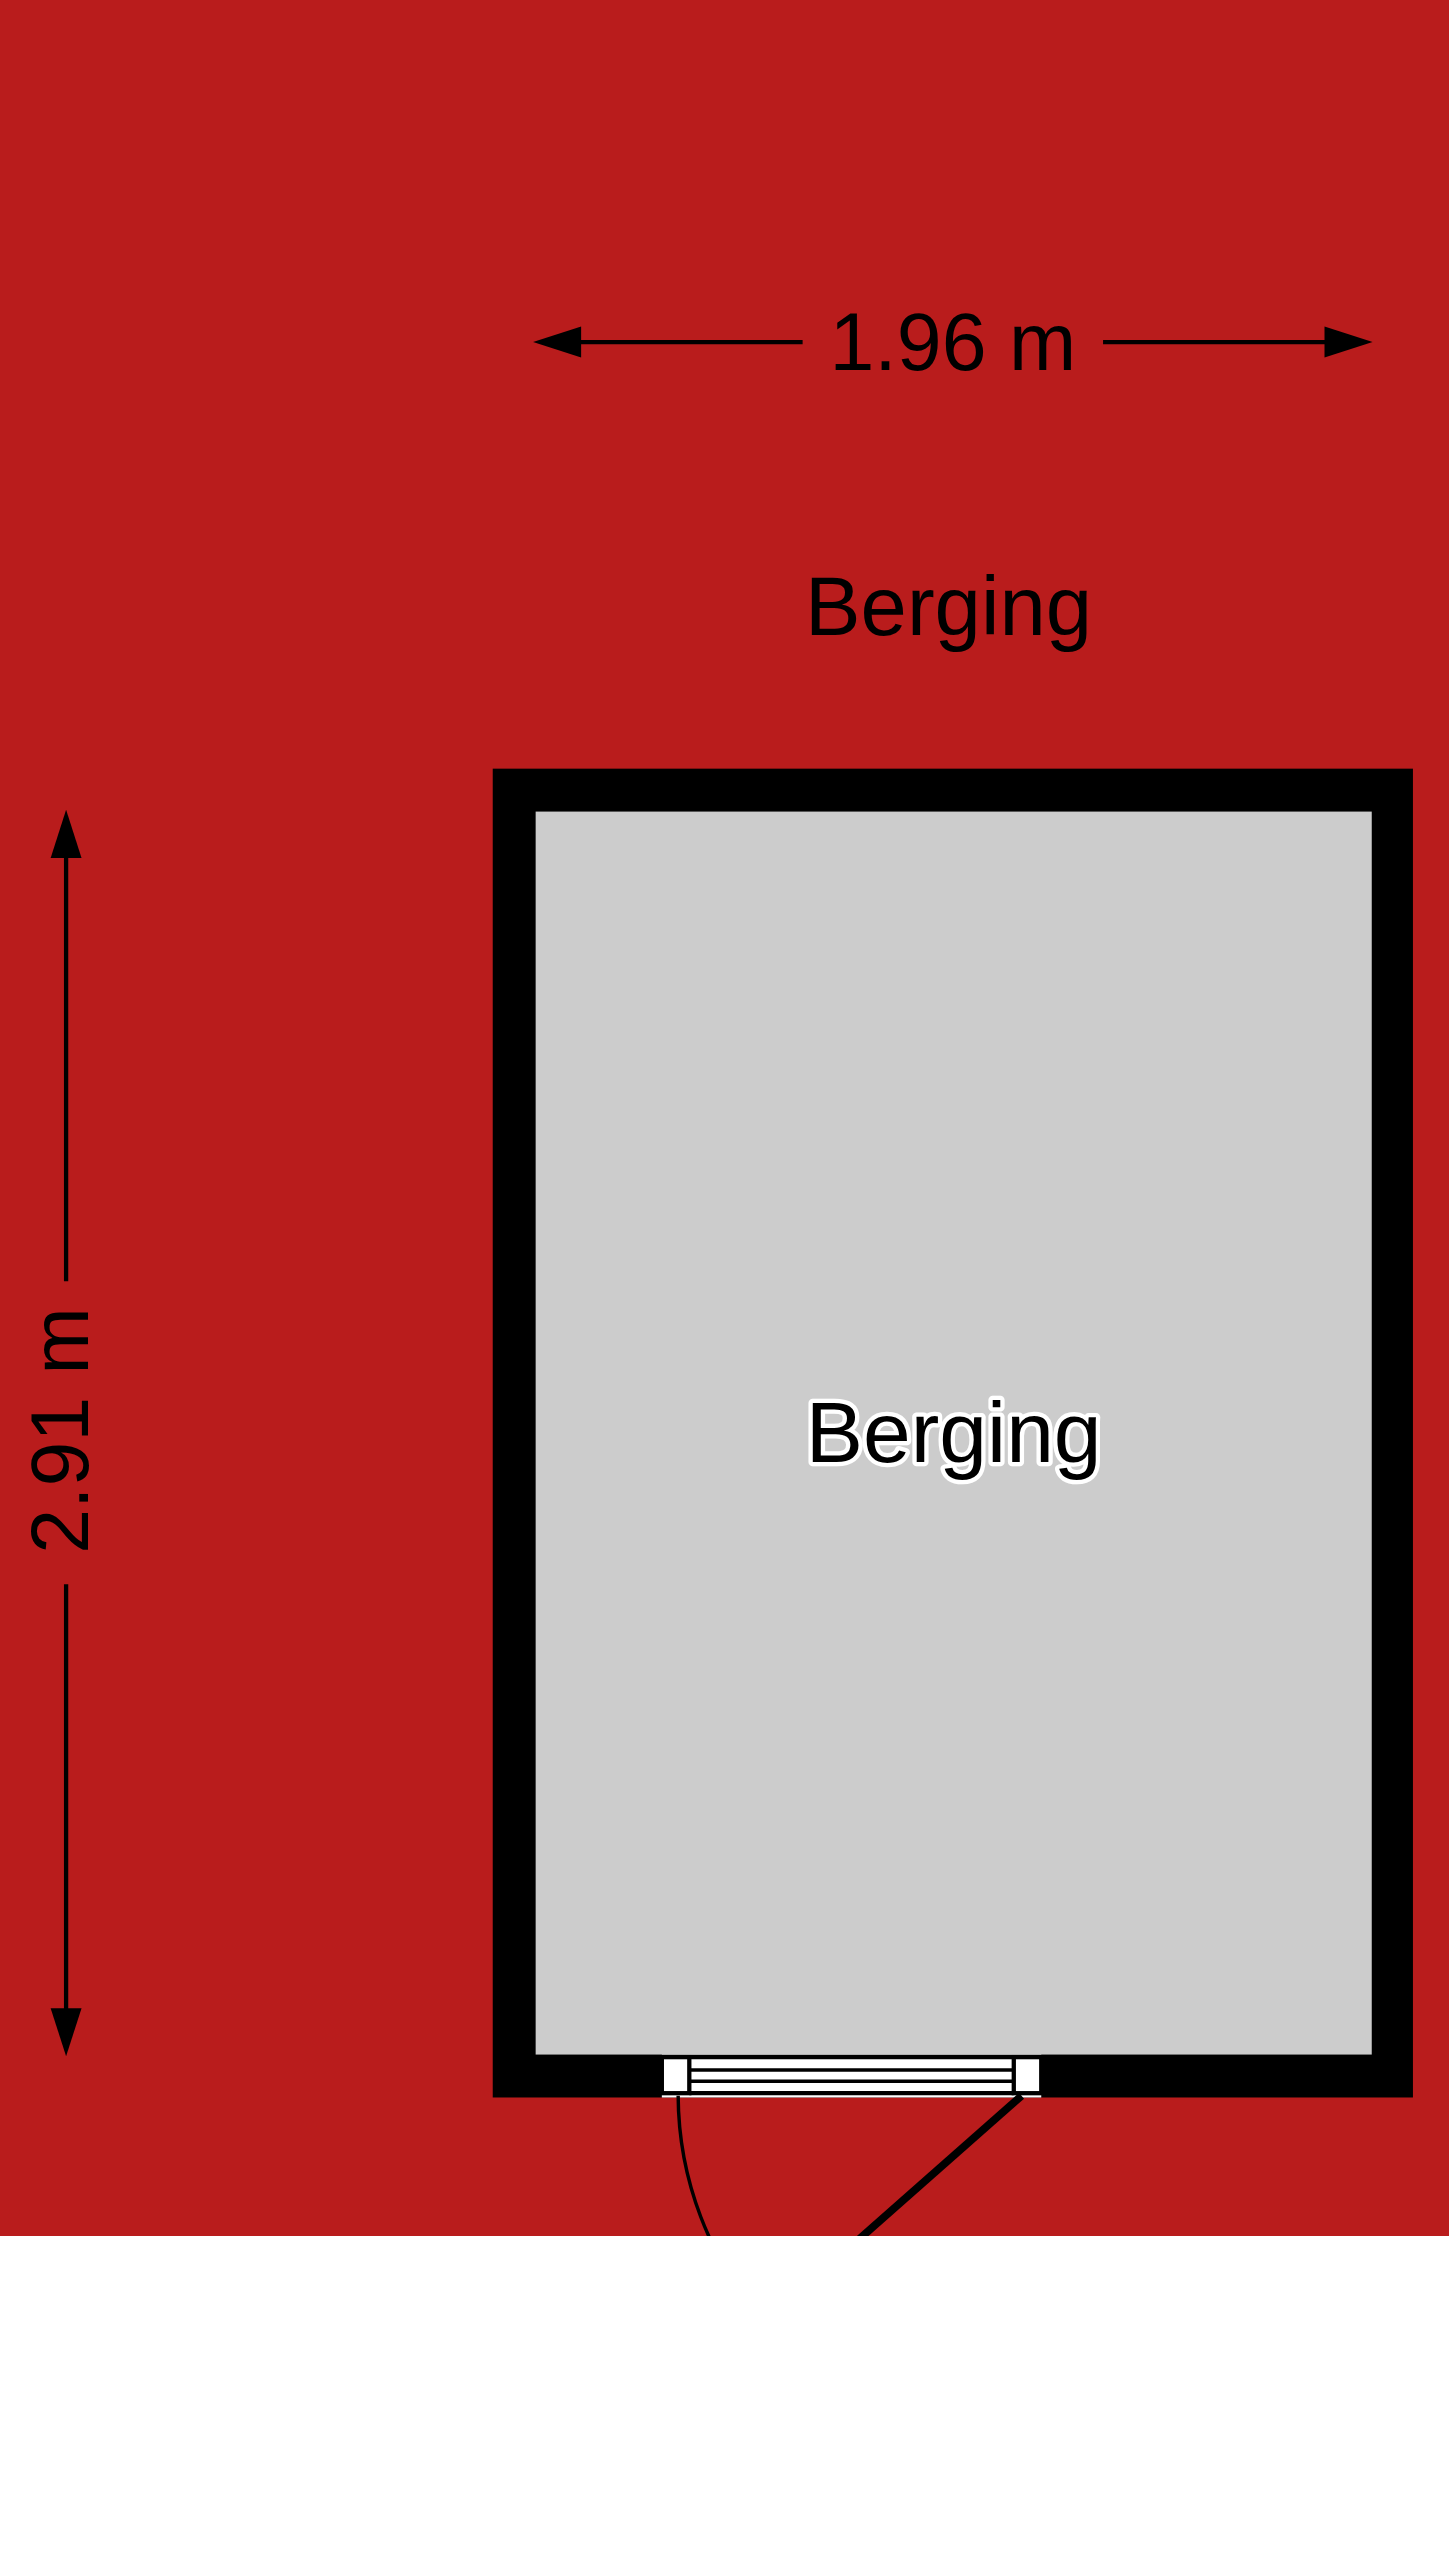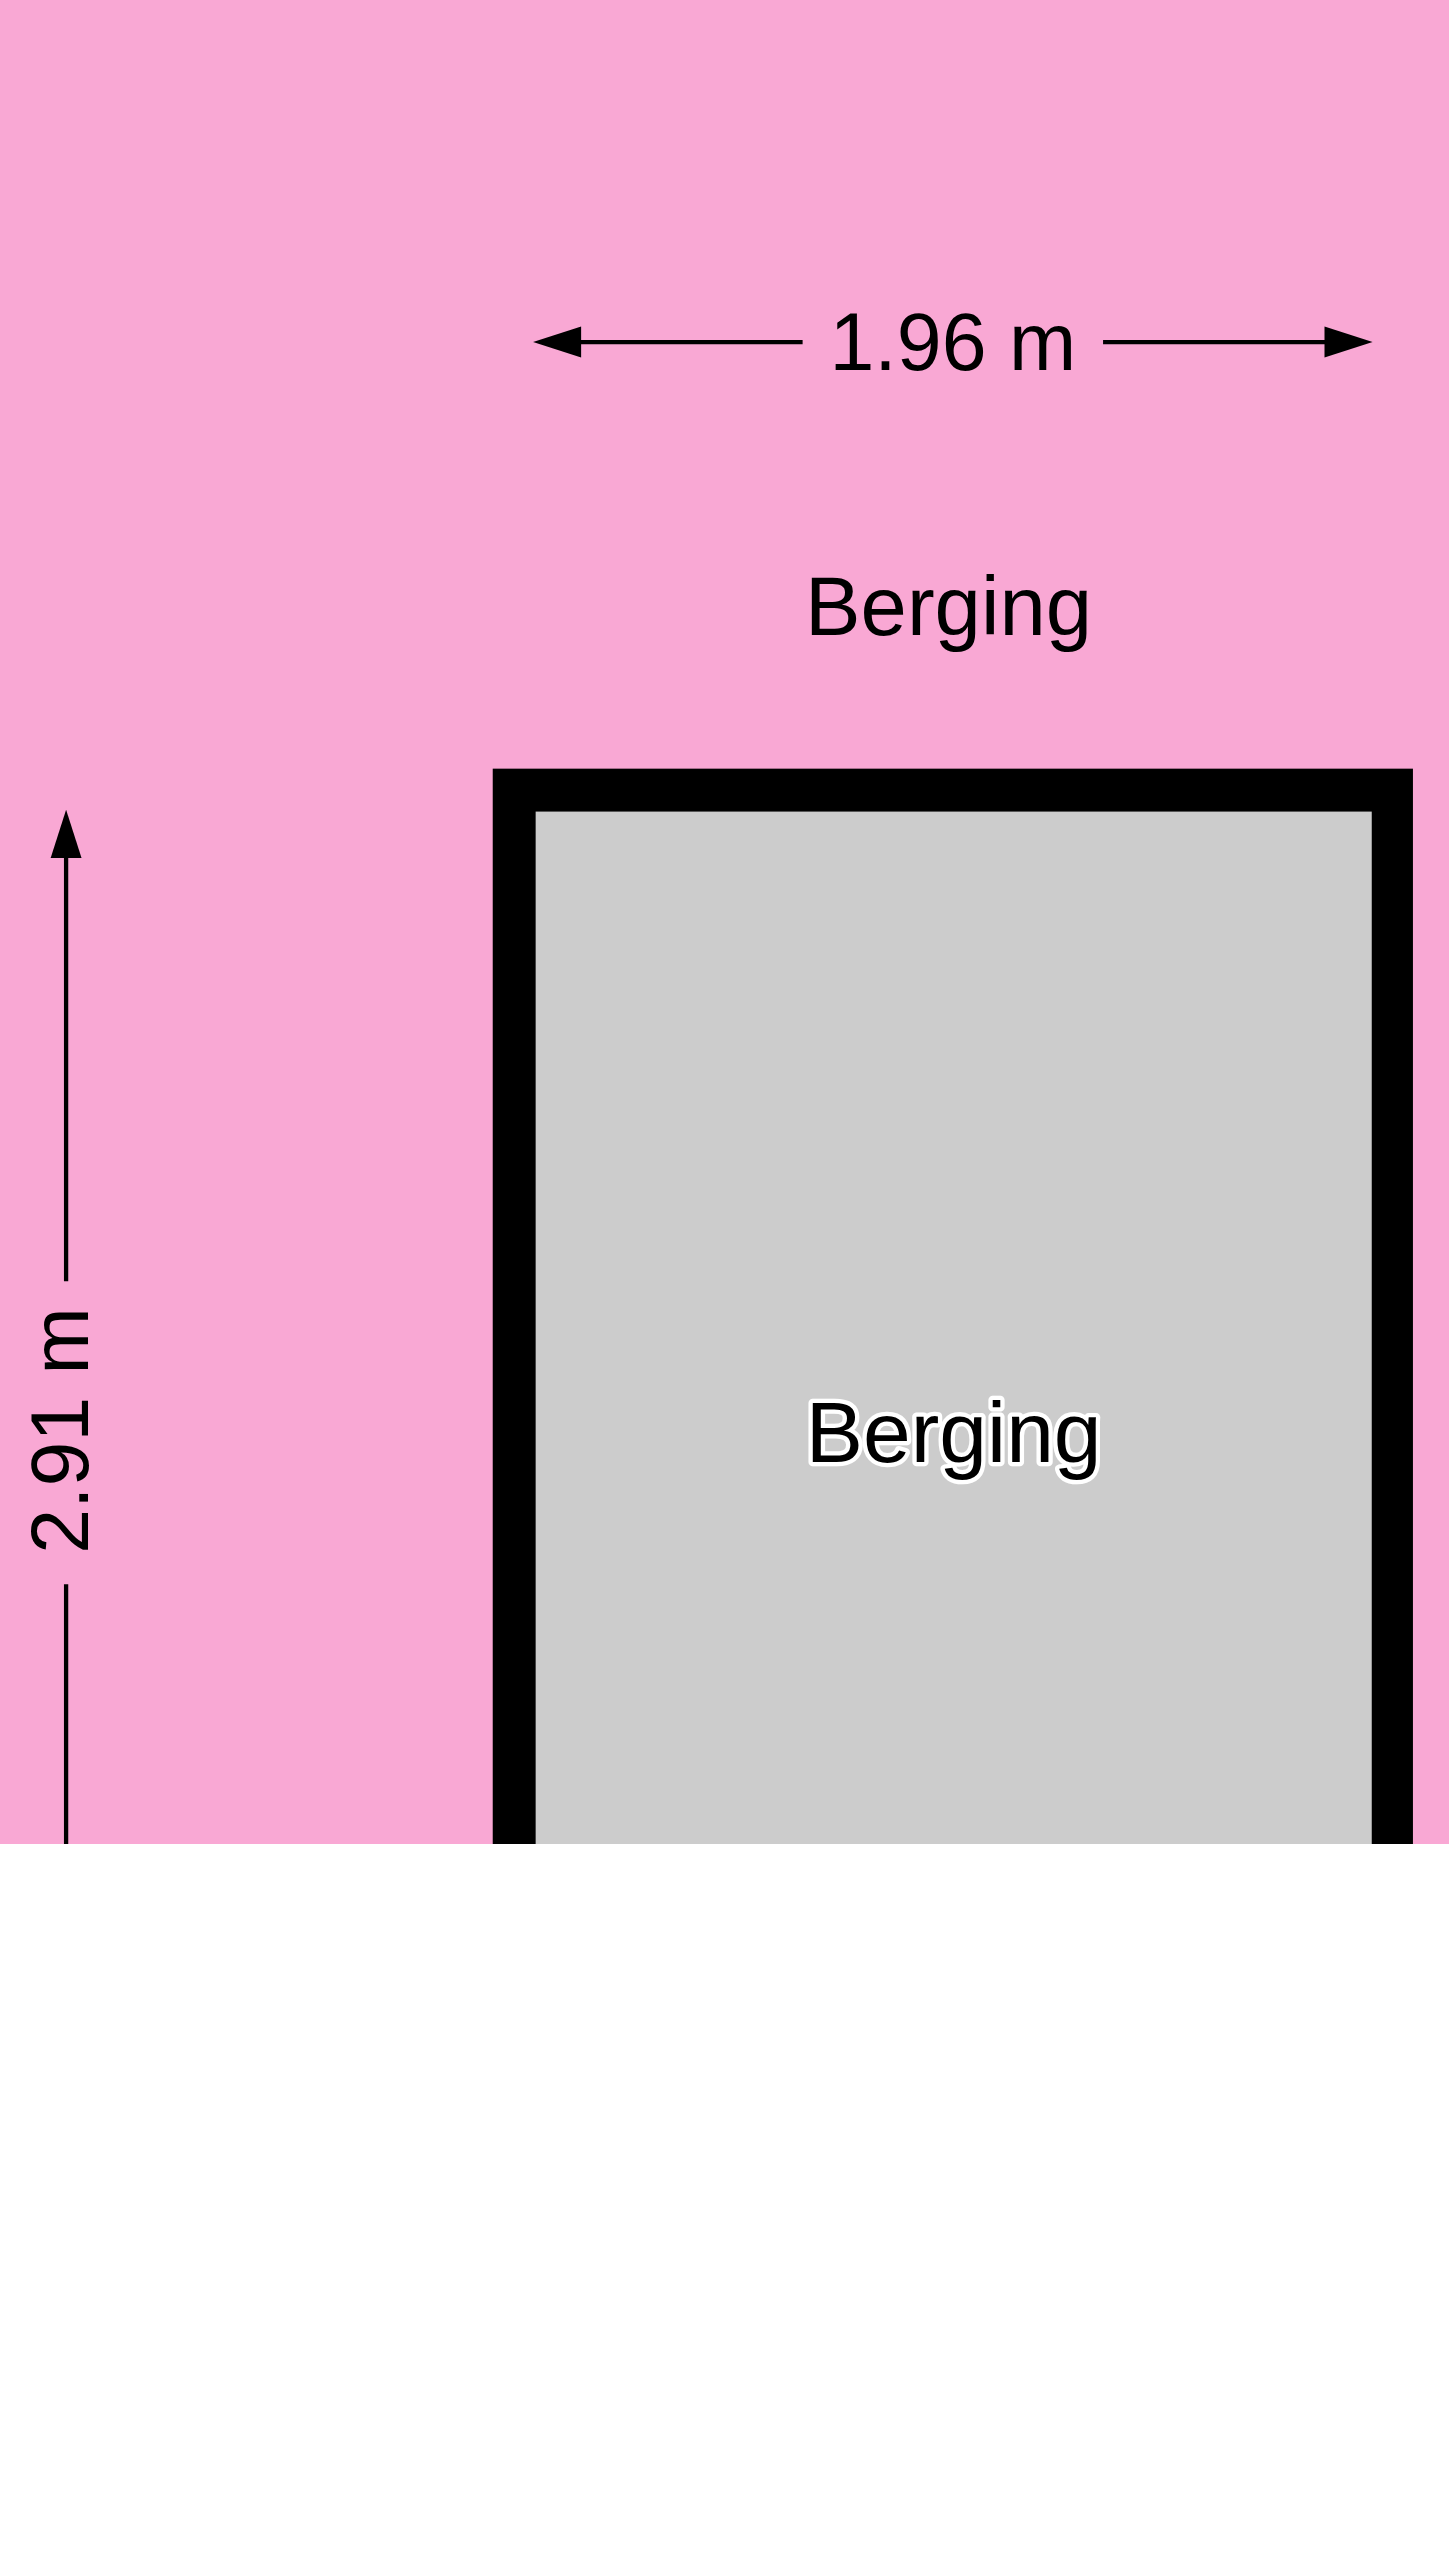--- a/index.html
+++ b/index.html
@@ -3,22 +3,22 @@
 <meta charset="utf-8">
 <style>
   html, body {
     margin: 0;
     padding: 0;
     background: #ffffff;
   }
   .plan-canvas {
     position: relative;
     width: 1449px;
-    height: 1844px;
-    background: #f9a8d4;
+    height: 2236px;
+    background: #b91c1c;
     font-family: "Liberation Sans", sans-serif;
   }
   svg text {
     font-family: "Liberation Sans", sans-serif;
     fill: #000000;
   }
   .dim-label {
     font-size: 94px;
   }
   .plan-title {

